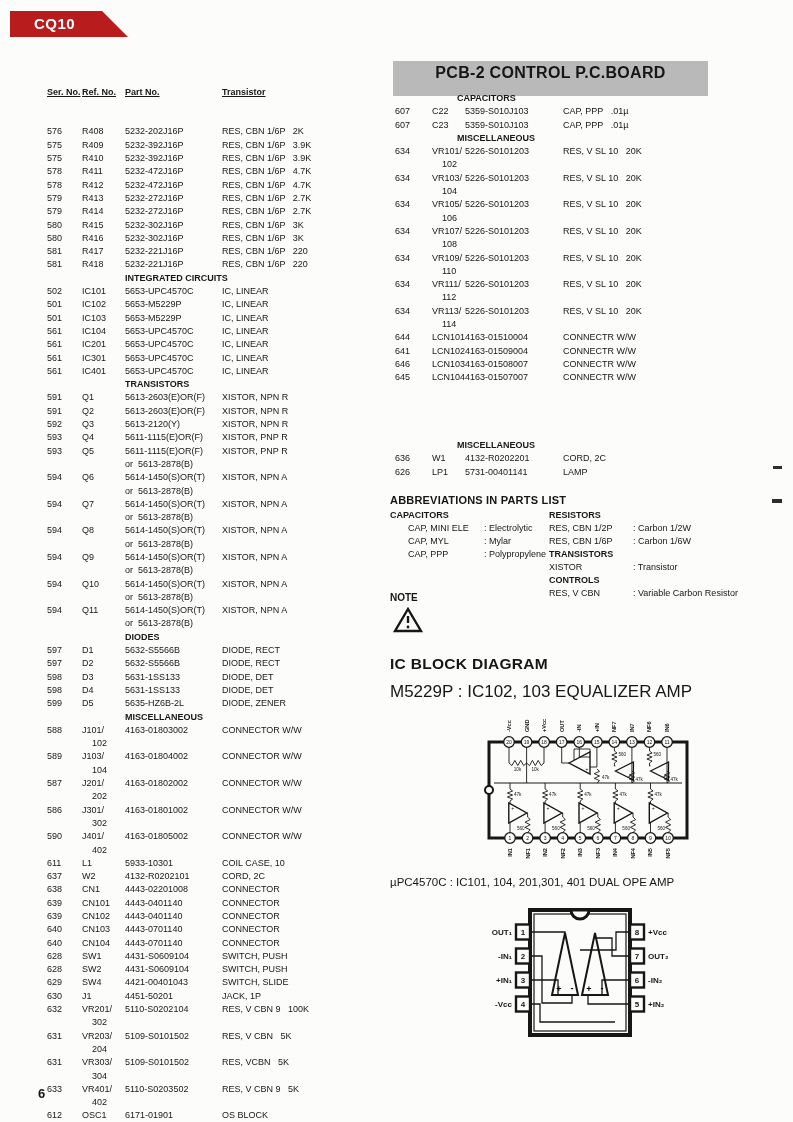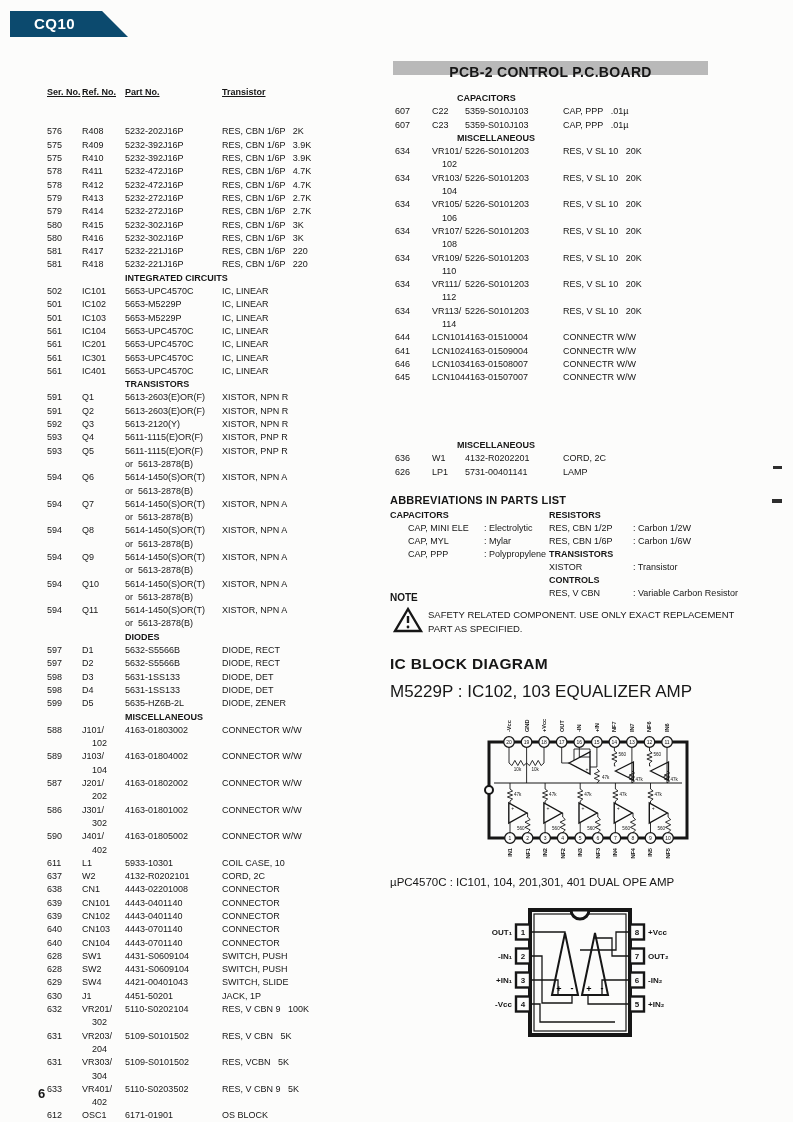--- a/index.html
+++ b/index.html
@@ -1,38 +1,38 @@
 <!DOCTYPE html>
 <html><head>
 <meta charset="utf-8">
 <style>
   html,body{margin:0;padding:0;background:#e9e9e9;}
   .page{position:relative;width:793px;height:1122px;background:#fcfcfb;overflow:hidden;
         font-family:"Liberation Sans",sans-serif;color:#161616;}
   
-  .tab{position:absolute;left:10px;top:11px;width:118px;height:26px;background:#0c4a6e;
+  .tab{position:absolute;left:10px;top:11px;width:118px;height:26px;background:#b91c1c;
        clip-path:polygon(0 0,78% 0,100% 100%,0 100%);}
   .tab span{display:inline-block;color:#fff;font-weight:bold;font-size:15px;line-height:26px;
        margin-left:24px;letter-spacing:.5px;}
   
   .ptable{position:absolute;font-size:9px;line-height:13.3px;white-space:pre;}
   .prow{display:grid;height:13.3px;}
   .lt .prow{grid-template-columns:35px 43px 97px auto;padding-left:2px;}
   .rt .prow{grid-template-columns:37px 33px 98px auto;padding-left:2px;}
   .prow.psec{display:block;font-weight:bold;}
   .lt .prow.psec{padding-left:80px;}
   .rt .prow.psec{padding-left:64px;}
   .cont{padding-left:10px;}
   .phead span{font-weight:bold;text-decoration:underline;}
   .lt{left:45px;top:59px;width:334px;}
   .rt1{left:393px;top:92px;width:332px;}
   .rt2{left:393px;top:439px;width:332px;}
   
-  .bar{position:absolute;left:393px;width:315px;height:14px;background:#b9b9b9;
-       text-align:center;font-weight:bold;font-size:14px;line-height:23px;letter-spacing:.3px;}
+  .bar{position:absolute;left:393px;width:315px;height:35px;background:#b9b9b9;
+       text-align:center;font-weight:bold;font-size:16px;line-height:23px;letter-spacing:.3px;}
   .bar1{top:61px;} .bar2{top:403px;}
   
   .abbr-title{position:absolute;left:390px;top:494px;font-size:11px;font-weight:bold;letter-spacing:.2px;}
   .abbr-col{position:absolute;font-size:9px;line-height:13px;white-space:pre;}
   .col1{left:390px;top:509px;width:158px;}
   .col2{left:549px;top:509px;width:240px;}
   .def-h{font-weight:bold;height:13px;}
   .def-row{display:grid;height:13px;}
   .col1 .def-row{grid-template-columns:76px auto;margin-left:18px;}
   .col2 .def-row{grid-template-columns:84px auto;}
@@ -71,24 +71,20 @@
   <div class="abbr-title">ABBREVIATIONS IN PARTS LIST</div>
   <div class="abbr-col col1"><div class="def-h">CAPACITORS</div><div class="def-row"><span>CAP, MINI ELE</span><span>: Electrolytic</span></div><div class="def-row"><span>CAP, MYL</span><span>: Mylar</span></div><div class="def-row"><span>CAP, PPP</span><span>: Polypropylene</span></div></div>
   <div class="abbr-col col2"><div class="def-h">RESISTORS</div><div class="def-row"><span>RES, CBN 1/2P</span><span>: Carbon 1/2W</span></div><div class="def-row"><span>RES, CBN 1/6P</span><span>: Carbon 1/6W</span></div><div class="def-h">TRANSISTORS</div><div class="def-row"><span>XISTOR</span><span>: Transistor</span></div><div class="def-h">CONTROLS</div><div class="def-row"><span>RES, V CBN</span><span>: Variable Carbon Resistor</span></div></div>
 
   <div class="note-h">NOTE</div>
   <svg class="warn" width="32" height="28" viewBox="0 0 32 28">
     <path d="M16 3 L29 25 L3 25 Z" fill="none" stroke="#161616" stroke-width="2.4"></path>
     <line x1="16" y1="10" x2="16" y2="17" stroke="#161616" stroke-width="2.4"></line>
     <circle cx="16" cy="21" r="1.4" fill="#161616"></circle>
   </svg>
-  <div class="note-text">
-    <div>SAFETY RELATED COMPONENT. USE ONLY EXACT REPLACEMENT</div>
-    <div>PART AS SPECIFIED.</div>
-  </div>
 
   <div class="ic-h">IC BLOCK DIAGRAM</div>
   <div class="ic-sub1">M5229P : IC102, 103 EQUALIZER AMP</div>
 
   <svg class="svgbox" style="left:470px;top:705px;" width="280" height="172" viewBox="0 0 280 172">
     <rect x="19" y="37" width="198" height="96" fill="none" stroke="#161616" stroke-width="3"></rect>
     <circle cx="19" cy="85" r="4" fill="#fcfcfb" stroke="#161616" stroke-width="2"></circle>
     <line x1="24" y1="78" x2="212" y2="78" stroke="#161616" stroke-width="1"></line>
     <g id="m5229-gen">
         <circle cx="39" cy="37" r="5.3" fill="#fcfcfb" stroke="#161616" stroke-width="1.3"></circle>

